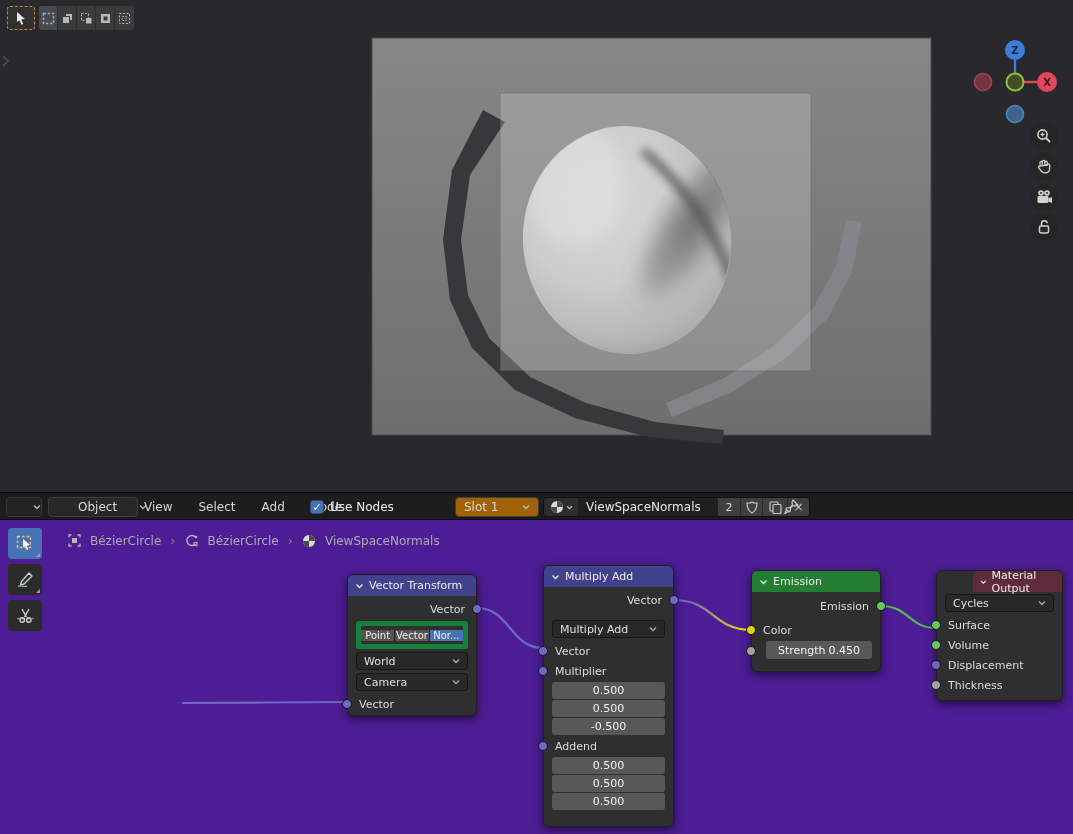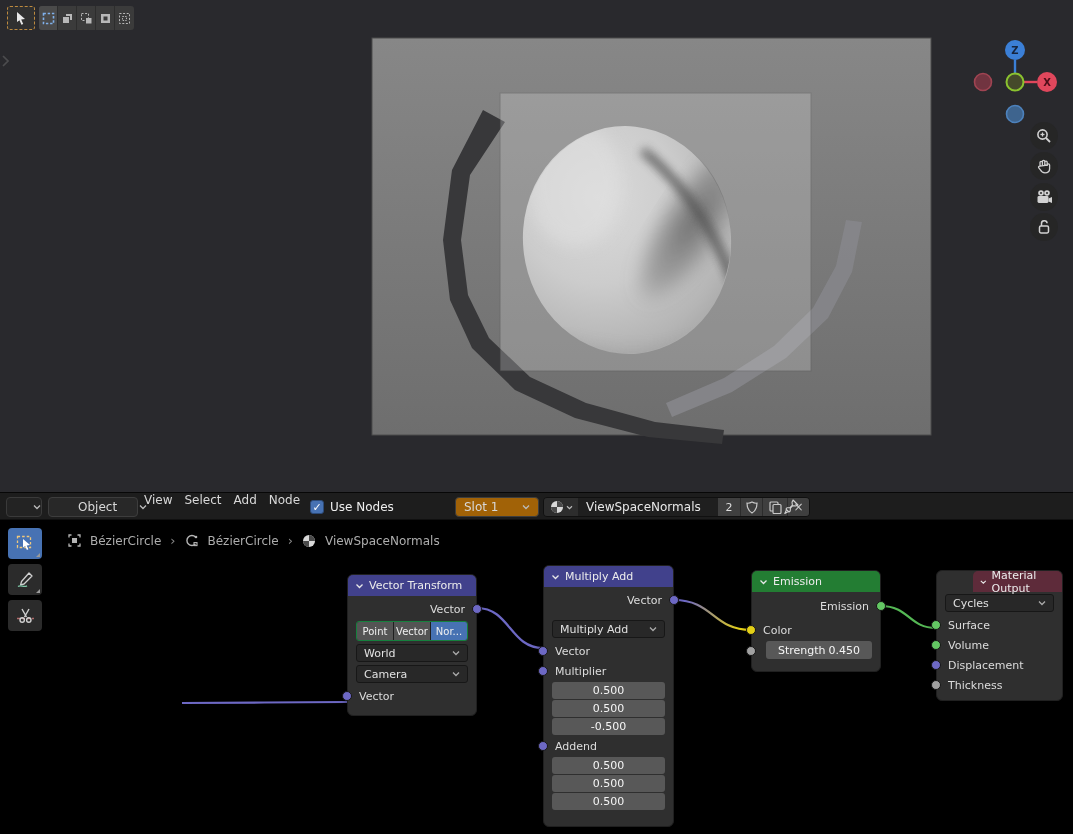--- a/index.html
+++ b/index.html
@@ -29,41 +29,41 @@
 
   
   #shader-header { position:absolute; left:0; top:492px; width:1073px; height:28px;
                    background:#1d1d1d; border-top:1px solid #070707; border-bottom:1px solid #101010;
                    color:#d8d8d8; font-size:12px; }
   .hbtn { position:absolute; top:4px; height:20px; display:flex; align-items:center;
           gap:22px; border-radius:4px; }
   #editor-type-btn { left:6px; width:36px; padding:0 4px; background:#232323; border:1px solid #3a3a3a; }
   #object-dropdown { left:48px; width:90px; padding:0 7px; background:#282828; border:1px solid #3d3d3d; }
   #header-menus { position:absolute; left:144px; top:0; height:28px; display:flex;
-                  gap:12px; }
+                  align-items:center; gap:26px; }
   .menu-item { color:#d8d8d8; }
   #use-nodes { position:absolute; left:310px; top:0; height:28px; display:flex; align-items:center; gap:6px; }
   #use-nodes-box { width:14px; height:14px; background:#4772b3; border:1px solid #2c4a78;
                    border-radius:3px; color:#fff; font-size:11px; display:flex;
                    align-items:center; justify-content:center; }
   #slot-dropdown { left:455px; width:84px; padding:0 8px; background:#a16207;
                    border:1px solid #3d3d3d; justify-content:space-between; }
   #material-widget { position:absolute; left:543px; top:4px; height:20px; display:flex;
                      border-radius:4px; overflow:hidden; border:1px solid #101010; }
   .mseg { display:flex; align-items:center; justify-content:center; height:100%; }
   #mat-icon-seg { width:34px; background:#2d2d2d; gap:2px; }
   #mat-name-seg { width:140px; background:#1f1f1f; color:#e8e8e8; padding-left:8px; justify-content:flex-start; }
   #mat-users-seg { width:22px; background:#3f3f3f; color:#ddd; font-size:11px; }
   #mat-shield-seg { width:22px; background:#3f3f3f; border-left:1px solid #2c2c2c; }
   #mat-copy-seg  { width:25px; background:#3f3f3f; border-left:1px solid #2c2c2c; }
   #mat-close-seg { width:22px; background:#3f3f3f; border-left:1px solid #2c2c2c; color:#ccc; font-size:12px; }
   #pin-btn { position:absolute; left:784px; top:5px; }
 
   
-  #node-editor { position:absolute; left:0; top:520px; width:1073px; height:314px; background:#000000; }
+  #node-editor { position:absolute; left:0; top:520px; width:1073px; height:314px; background:#4c1d95; }
   #breadcrumb { position:absolute; left:68px; top:13px; display:flex; align-items:center;
                 gap:9px; color:#adadad; font-size:12px; }
   .crumb-sep { color:#8a8a8a; font-size:13px; }
 
   #node-toolbar { position:absolute; left:8px; top:8px; display:flex; flex-direction:column; gap:5px; }
   .tool-btn { width:34px; height:31px; background:#2b2b2b; border-radius:4px;
               display:flex; align-items:center; justify-content:center; position:relative; }
   .tool-btn.active { background:#4772b3; }
   .tool-corner { position:absolute; right:2px; bottom:2px; width:0; height:0;
                  border-left:4px solid transparent; border-bottom:4px solid #9a9a9a; }
@@ -75,22 +75,22 @@
   .nhead { height:21px; border-radius:5px 5px 0 0; display:flex; align-items:center;
            gap:5px; padding:0 7px; color:#ececec; }
   .nrow { position:relative; height:20px; display:flex; align-items:center; padding:0 11px; }
   .nrow.out { justify-content:flex-end; }
   .sock { position:absolute; width:10px; height:10px; border-radius:50%;
           border:1px solid #161616; top:50%; transform:translateY(-50%); }
   .sock.l { left:-6px; } .sock.r { right:-6px; }
   .ndrop { height:18px; margin:2px 8px 3px 8px; background:#282828; border:1px solid #171717;
            border-radius:3px; display:flex; align-items:center; justify-content:space-between;
            padding:0 7px; color:#e0e0e0; }
-  .seg-group { height:20px; margin:2px 8px 3px 8px; display:flex; border-radius:3px;
-               overflow:hidden; border:1px solid #15803d; }
+  .seg-group { height:28px; margin:2px 8px 3px 8px; display:flex; border-radius:3px;
+               overflow:hidden; border:5px solid #15803d;align-items:center; }
   .seg { flex:1; background:#545454; color:#f0f0f0; font-size:10px; display:flex;
          align-items:center; justify-content:center; border-right:1px solid #1f1f1f; }
   .seg:last-child { border-right:none; }
   .seg.active { background:#4772b3; }
   .vfield { height:17px; margin:1px 8px; background:#585858; border-radius:3px;
             display:flex; align-items:center; justify-content:center; color:#f5f5f5; }
   .strength-field { height:18px; margin:1px 8px 0 14px; background:#585858; border-radius:3px;
                     display:flex; align-items:center; justify-content:space-between;
                     padding:0 12px; color:#f5f5f5; }
   .chev-svg { flex:none; }

